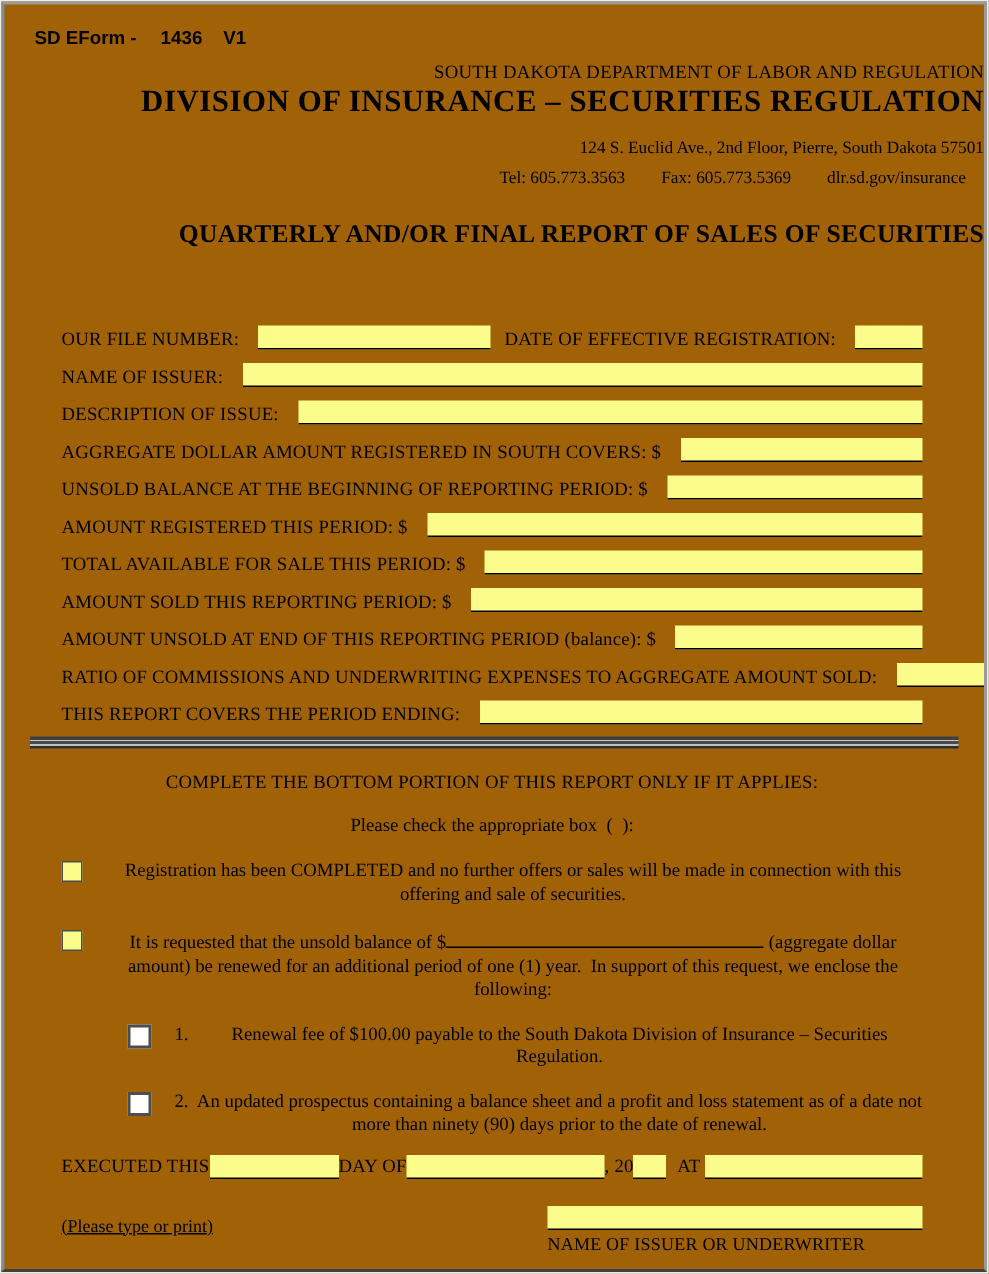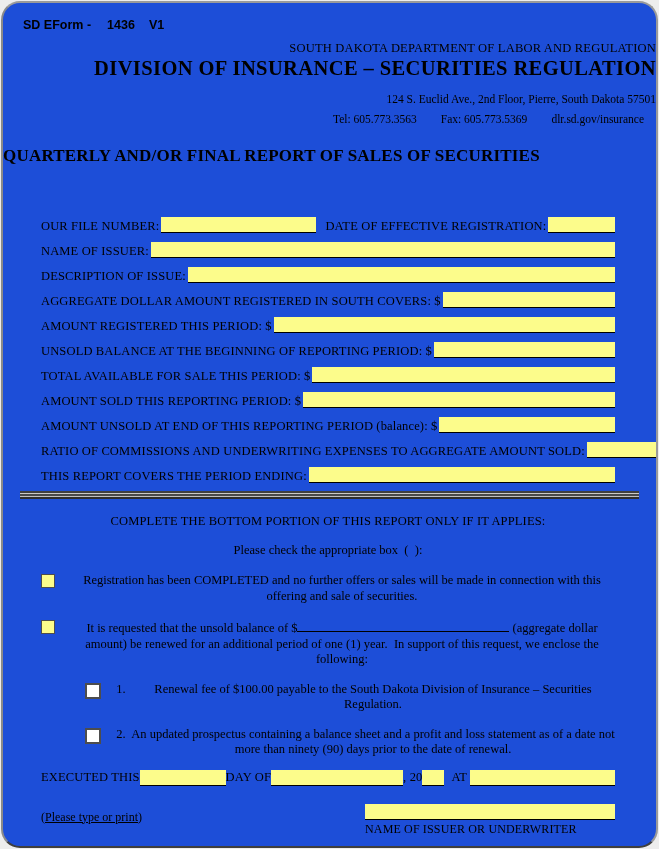--- a/index.html
+++ b/index.html
@@ -1,41 +1,41 @@
 <!DOCTYPE html>
 <html style="--hl: #FCFC8B;"><head>
 <meta charset="utf-8">
 <style>
   html,body{margin:0;padding:0;background:#ededed;}
   body{width:659px;height:849px;position:relative;font-family:"Liberation Serif","DejaVu Serif",serif;color:#000;}
   .page{
     position:absolute;left:1px;top:1px;right:1px;bottom:1px;
-    background:#1d4ed8;
+    background:#a16207;
     border:2px solid #9a9a9a;
     border-left-color:#8a8a8a;
     border-bottom-color:#3f3f3f;
-    border-radius:19px;
+    border-radius:0;
     box-sizing:border-box;
     overflow:hidden;
   }
   :root{--hl:#FCFC8B;}
   
   .eform{margin:15px 0 0 20px;font-family:"Liberation Sans","DejaVu Sans",sans-serif;font-weight:bold;font-size:12.5px;}
   .eform .gap1{margin-left:16px;} .eform .gap2{margin-left:14px;}
   .hdr{text-align:right;}
   .dept{margin-top:9px;font-size:12.5px;letter-spacing:.2px;}
   .division{margin-top:1px;font-size:20.5px;font-weight:bold;letter-spacing:.4px;}
   .addr{margin-top:13px;font-size:11.5px;}
   .contact{margin-top:8px;font-size:11.5px;}
   .contact span{margin:0 12px;}
-  .main-title{margin-top:21px;text-align:left;font-size:17px;font-weight:bold;letter-spacing:.2px;}
+  .main-title{margin-top:21px;text-align:right;font-size:17px;font-weight:bold;letter-spacing:.2px;}
   
   .fields{margin:42px 41px 0 38px;}
   .frow{display:flex;align-items:flex-end;height:25px;}
-  .flabel{white-space:nowrap;font-size:12.5px;letter-spacing:.15px;padding-right:2px;line-height:1.15;}
+  .flabel{white-space:nowrap;font-size:12.5px;letter-spacing:.15px;padding-right:13px;line-height:1.15;}
   .yfield{flex:1;height:15px;background:var(--hl);border-bottom:1px solid #000;min-width:20px;}
   .yfield.fix155{flex:none;width:155px;}
   .yfield.fix70{flex:none;width:70px;}
   .lbl2{margin-left:9px;}
   
   .divider{margin:8px 17px 0 17px;height:8px;
     background:linear-gradient(to bottom,#3f3f3f 0 2px,#c9c9c9 2px 3px,#4a4a4a 3px 5px,#c0c0c0 5px 6px,#2e2e2e 6px 8px);}
   
   .bottom{margin:15px 41px 0 38px;font-size:12.5px;text-align:center;}
   .instruction{letter-spacing:.15px;}
@@ -99,25 +99,25 @@
     </div>
     <div class="frow">
       <span class="flabel">DESCRIPTION OF ISSUE:</span>
       <div class="yfield"></div>
     </div>
     <div class="frow">
       <span class="flabel">AGGREGATE DOLLAR AMOUNT REGISTERED IN SOUTH COVERS: $</span>
       <div class="yfield"></div>
     </div>
     <div class="frow">
-      <span class="flabel">AMOUNT REGISTERED THIS PERIOD: $</span>
+      <span class="flabel">UNSOLD BALANCE AT THE BEGINNING OF REPORTING PERIOD: $</span>
       <div class="yfield"></div>
     </div>
     <div class="frow">
-      <span class="flabel">UNSOLD BALANCE AT THE BEGINNING OF REPORTING PERIOD: $</span>
+      <span class="flabel">AMOUNT REGISTERED THIS PERIOD: $</span>
       <div class="yfield"></div>
     </div>
     <div class="frow">
       <span class="flabel">TOTAL AVAILABLE FOR SALE THIS PERIOD: $</span>
       <div class="yfield"></div>
     </div>
     <div class="frow">
       <span class="flabel">AMOUNT SOLD THIS REPORTING PERIOD: $</span>
       <div class="yfield"></div>
     </div>

